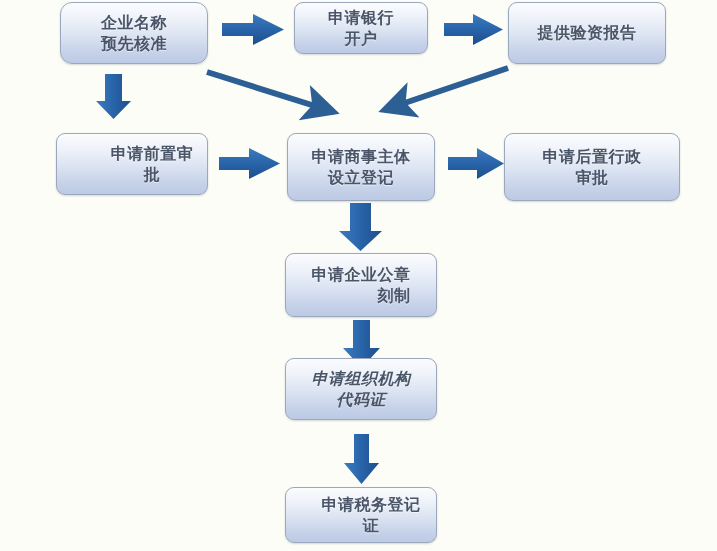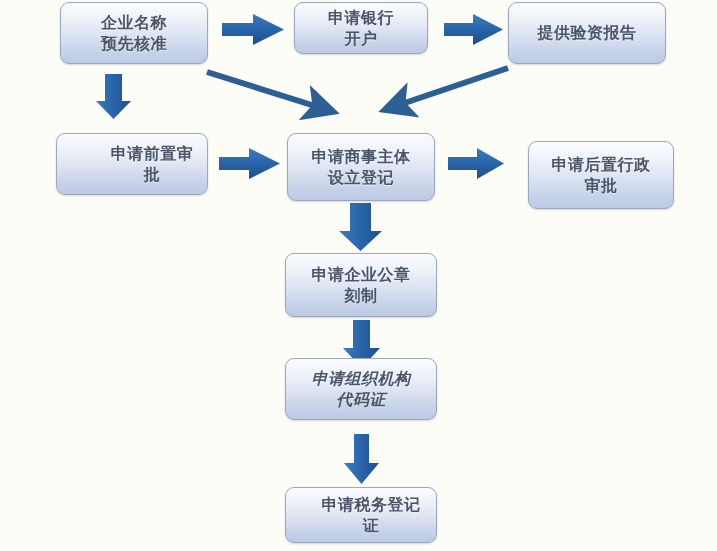--- a/index.html
+++ b/index.html
@@ -113,21 +113,21 @@
 
     <g>
       <path d="M353,320 L370,320 L370,348 L380,348 L361.5,368 L343,348 L353,348 Z" fill="url(#gradDown)"></path>
     </g>
 
     <g>
       <path d="M354,434 L369,434 L369,463 L379,463 L361.5,484 L344,463 L354,463 Z" fill="url(#gradDown)"></path>
     </g>
   </svg>
 
-  <div class="node" style="left:60px; top:2px; width:148px; height:62px;">
+  <div class="node" style="left:60px; top:2px; width:148px; height:62px;border-radius:12px;">
     <span class="node-label">企业名称
 预先核准</span>
   </div>
 
   <div class="node" style="left:294px; top:2px; width:134px; height:52px;">
     <span class="node-label">申请银行
 开户</span>
   </div>
 
   <div class="node" style="left:508px; top:2px; width:158px; height:62px;font-family:Liberation Serif, serif;">
@@ -136,26 +136,26 @@
 
   <div class="node" style="left:56px; top:133px; width:152px; height:62px;padding-left:40px;">
     <span class="node-label">申请前置审批</span>
   </div>
 
   <div class="node" style="left:287px; top:133px; width:148px; height:68px;align-items:center;">
     <span class="node-label">申请商事主体
 设立登记</span>
   </div>
 
-  <div class="node" style="left:528px; top:133px; width:146px; height:68px;margin-top:8px;">
+  <div class="node" style="left:504px; top:133px; width:176px; height:68px;">
     <span class="node-label">申请后置行政
 审批</span>
   </div>
 
-  <div class="node" style="left:285px; top:253px; width:152px; height:64px;">
+  <div class="node" style="left:285px; top:253px; width:152px; height:64px;text-align:right;">
     <span class="node-label">申请企业公章
 刻制</span>
   </div>
 
   <div class="node" style="left:285px; top:358px; width:152px; height:62px;font-style:italic;">
     <span class="node-label">申请组织机构
 代码证</span>
   </div>
 
   <div class="node" style="left:285px; top:487px; width:152px; height:56px;padding-left:20px;">

